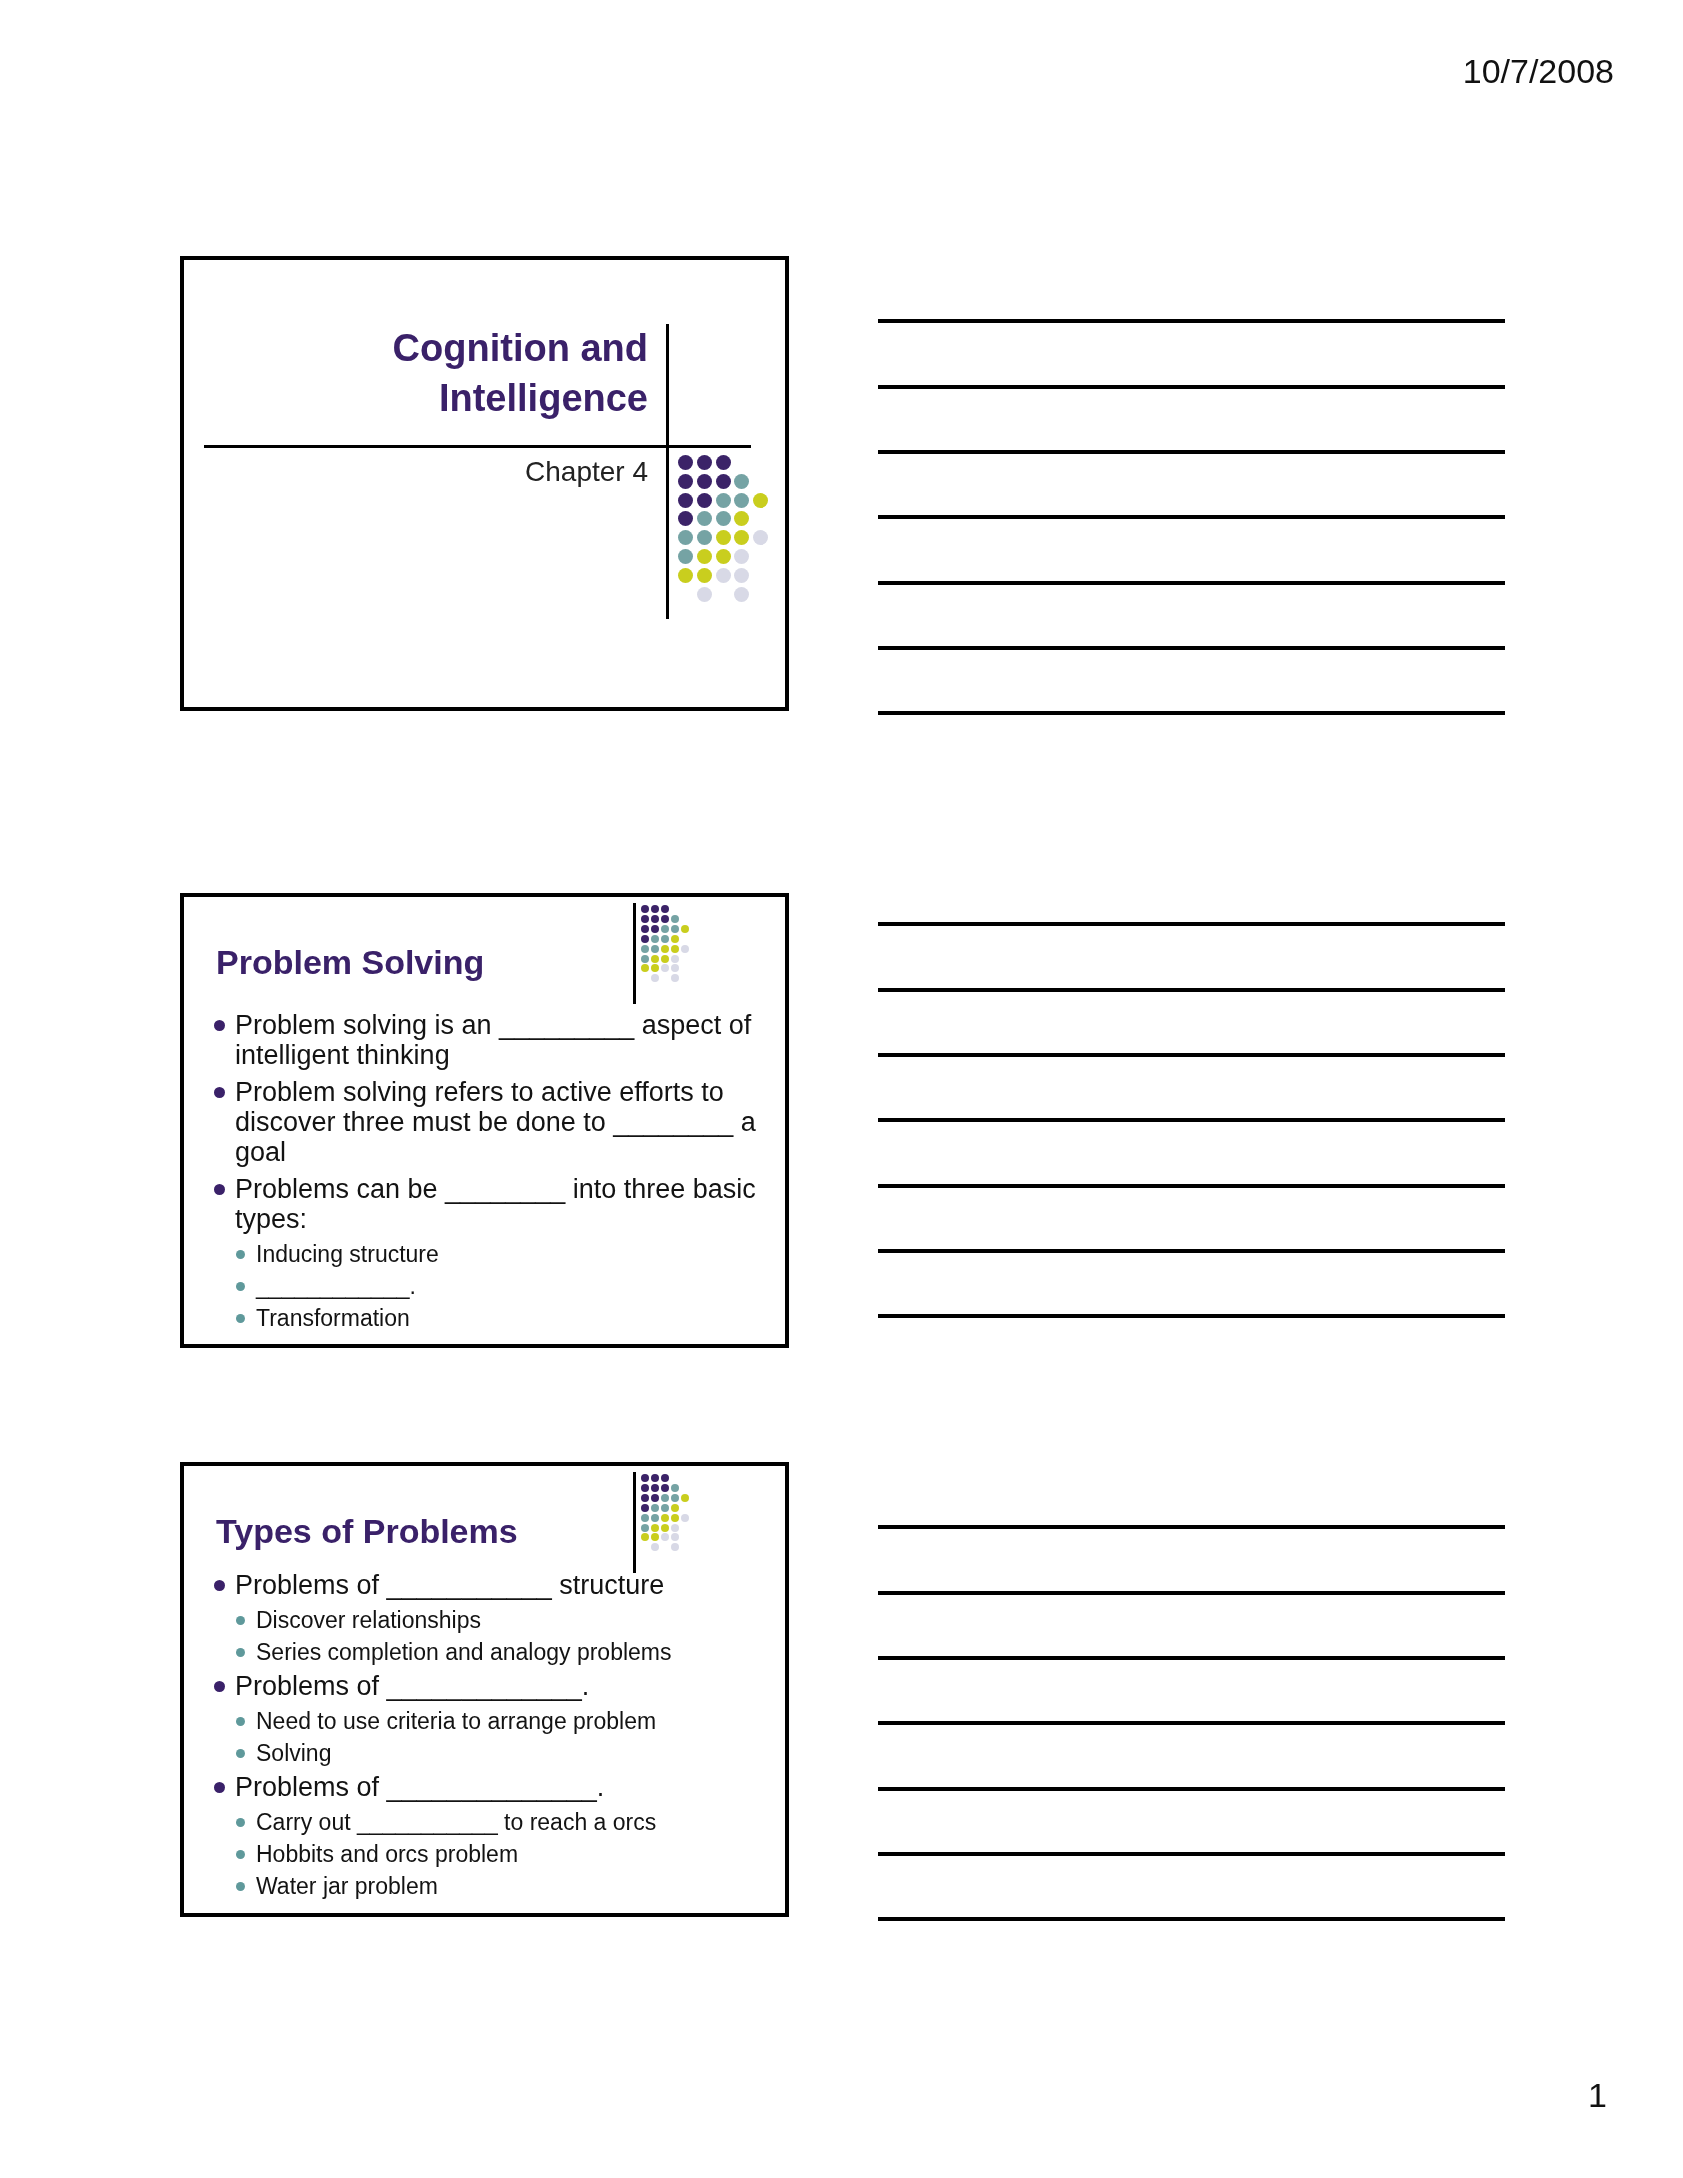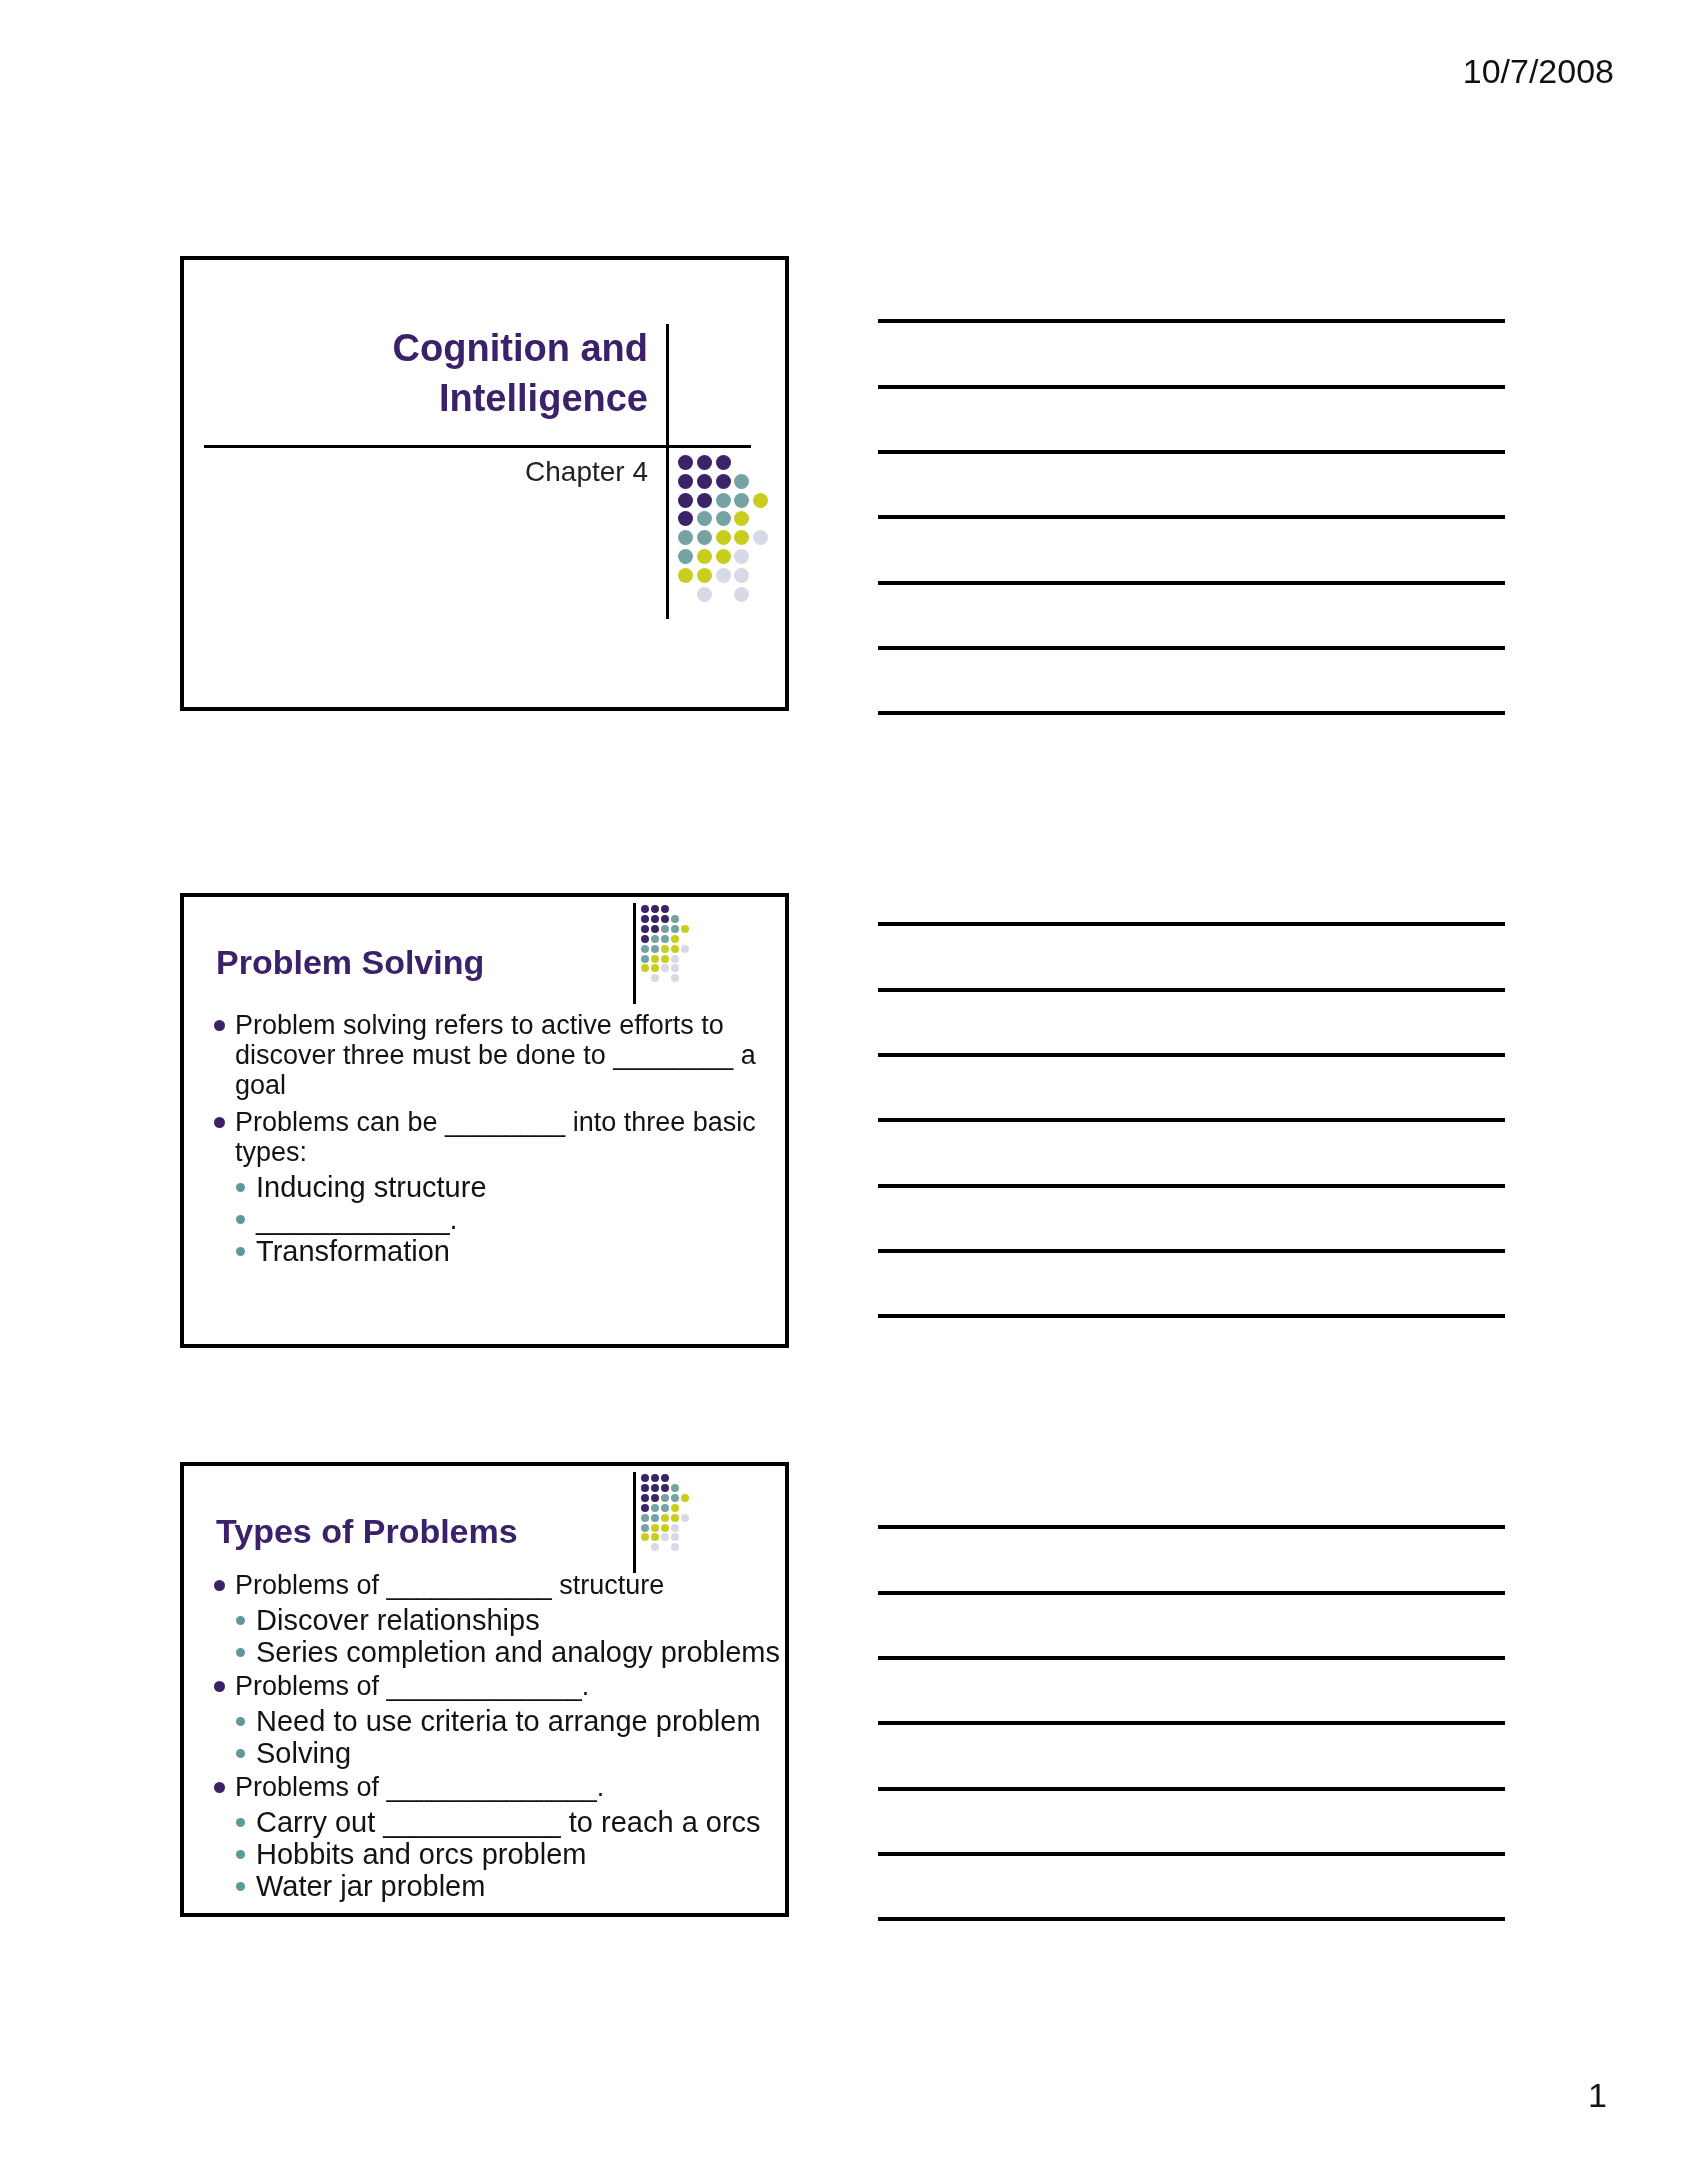--- a/index.html
+++ b/index.html
@@ -46,21 +46,21 @@
   .li1{
     position:relative;padding-left:21px;margin-bottom:7px;
     font-size:27px;line-height:30px;color:#131313;white-space:pre;
   }
   .li1::before{
     content:"";position:absolute;left:0;top:10px;width:11px;height:11px;
     border-radius:50%;background:var(--purple,#3a2169);
   }
   .li2{
     position:relative;margin-left:21px;padding-left:21px;margin-bottom:5px;
-    font-size:29px;line-height:27px;color:#131313;white-space:pre;
+    font-size:23px;line-height:27px;color:#131313;white-space:pre;
   }
   .li2::before{
     content:"";position:absolute;left:1px;top:9px;width:9px;height:9px;
     border-radius:50%;background:var(--teal,#5f999b);
   }
   
   .notes-group{position:absolute;left:878px;width:627px;height:459px;}
   .note-line{position:absolute;left:0;width:100%;height:4px;background:#000;}
   .dot{position:absolute;border-radius:50%;}
 </style>
@@ -142,20 +142,22 @@
       <div class="dot" style="left: 30px; top: 50px; width: 8px; height: 8px; background: rgb(216, 217, 230);"></div>
       <div class="dot" style="left: 0px; top: 59px; width: 8px; height: 8px; background: rgb(201, 206, 30);"></div>
       <div class="dot" style="left: 10px; top: 59px; width: 8px; height: 8px; background: rgb(201, 206, 30);"></div>
       <div class="dot" style="left: 20px; top: 59px; width: 8px; height: 8px; background: rgb(216, 217, 230);"></div>
       <div class="dot" style="left: 30px; top: 59px; width: 8px; height: 8px; background: rgb(216, 217, 230);"></div>
       <div class="dot" style="left: 10px; top: 69px; width: 8px; height: 8px; background: rgb(216, 217, 230);"></div>
       <div class="dot" style="left: 30px; top: 69px; width: 8px; height: 8px; background: rgb(216, 217, 230);"></div>
     </div>
   <h2 class="c-title">Problem Solving</h2>
   <div class="c-bullets">
+      <div class="li1">Problem solving is an _________ aspect of
+intelligent thinking</div>
       <div class="li1">Problem solving refers to active efforts to
 discover three must be done to ________ a
 goal</div>
       <div class="li1">Problems can be ________ into three basic
 types:</div>
       <div class="li2">Inducing structure</div>
       <div class="li2">____________.</div>
       <div class="li2">Transformation</div>
     </div>
 </section>

